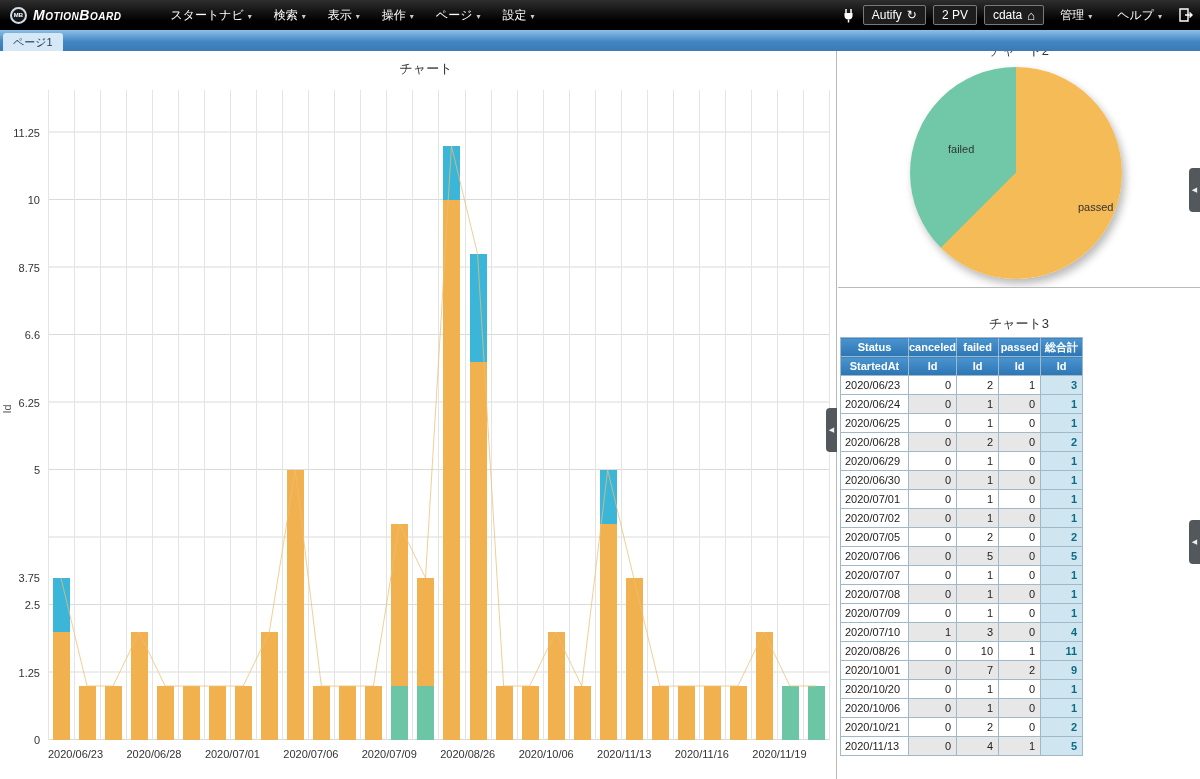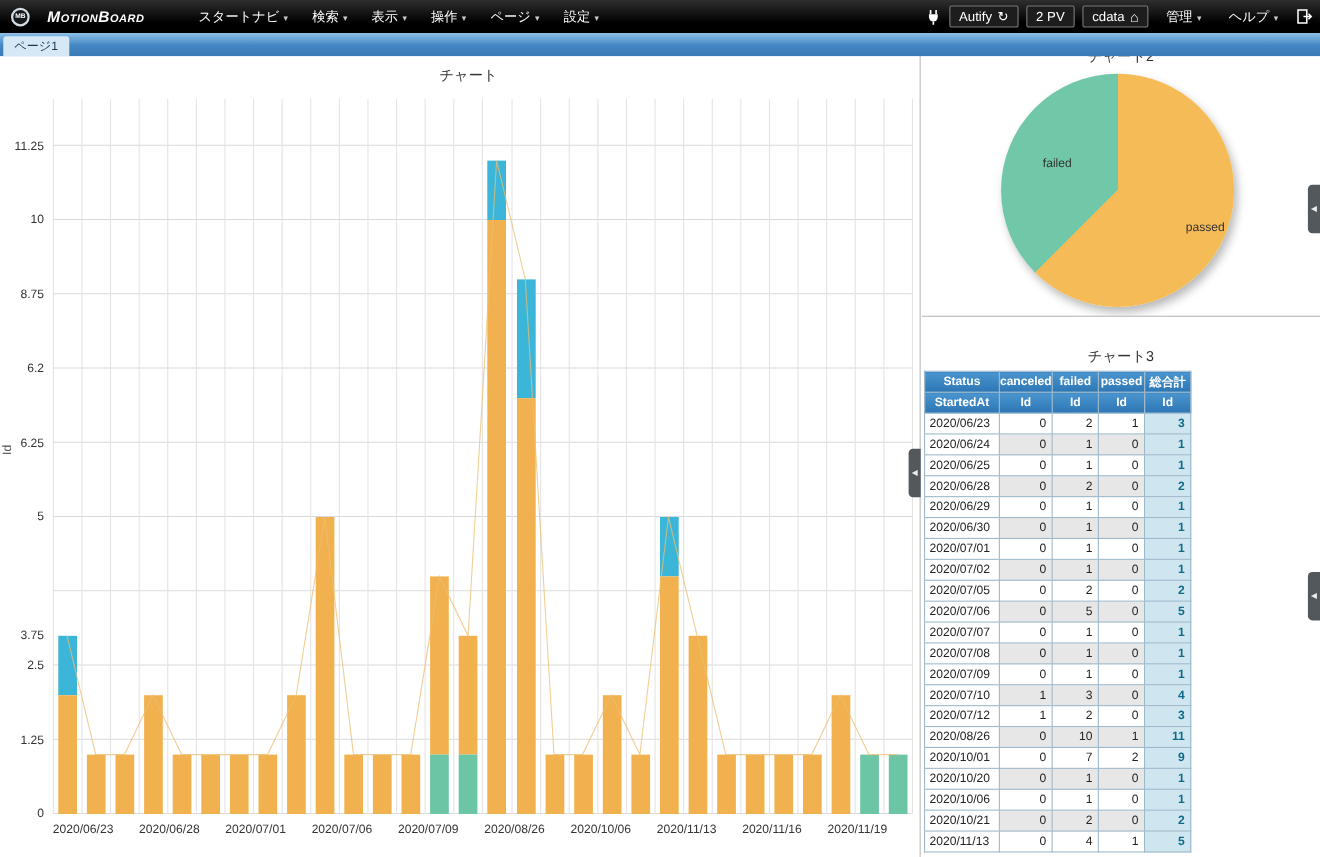--- a/index.html
+++ b/index.html
@@ -2,21 +2,21 @@
 <html><head>
 <meta charset="utf-8">
 <style>
   * { margin:0; padding:0; box-sizing:border-box; }
   html,body { width:1200px; height:779px; overflow:hidden; background:#fff;
     font-family:"Liberation Sans", sans-serif; position:relative; }
 
   
   .navbar { position:absolute; left:0; top:0; width:1200px; height:30px;
     background:linear-gradient(#2e2e2e,#000 70%); display:flex; align-items:center; z-index:5; }
-  .brand-wrap { height:30px; display:flex; align-items:center; gap:16px; padding:0 26px 0 10px;
+  .brand-wrap { height:30px; display:flex; align-items:center; gap:6px; padding:0 26px 0 10px;
     background:linear-gradient(100deg,#93aabd 0%,#5d7But 0,#5d7486 40%,#161c22 85%,rgba(0,0,0,0) 100%); }
   .logo-circle { width:17px; height:17px; border-radius:50%; background:#15191d; border:2px solid #d4dde3;
     color:#fff; font-size:6px; font-weight:bold; display:flex; align-items:center; justify-content:center; }
   .brand-text { color:#fff; font-weight:bold; font-style:italic; font-size:14px;
     font-variant:small-caps; letter-spacing:.5px; }
   .menus { display:flex; align-items:center; gap:4px; margin-left:14px; }
   .menu-item { color:#fff; font-size:12px; padding:0 9px; height:30px; display:flex; align-items:center; cursor:pointer; white-space:nowrap; }
   .caret::after { content:"▾"; font-size:8px; color:#c9c9c9; margin-left:4px; }
   .nav-right { margin-left:auto; display:flex; align-items:center; gap:7px; padding-right:6px; }
   .nav-box { border:1px solid #7a7a7a; background:#1d1d1d; color:#fff; font-size:12px;
@@ -155,21 +155,21 @@
 <section class="panel panel-left">
   <div class="chart-title">チャート</div>
   <div class="ylabel">Id</div>
   <div class="yticks">
       <div class="ylab" style="top: 644px;">0</div>
       <div class="ylab" style="top: 576.5px;">1.25</div>
       <div class="ylab" style="top: 509px;">2.5</div>
       <div class="ylab" style="top: 441.5px; margin-top: 40px;">3.75</div>
       <div class="ylab" style="top: 374px;">5</div>
       <div class="ylab" style="top: 306.5px;">6.25</div>
-      <div class="ylab" style="top: 239px;">6.2</div>
+      <div class="ylab" style="top: 239px;">6.6</div>
       <div class="ylab" style="top: 171.5px;">8.75</div>
       <div class="ylab" style="top: 104px;">10</div>
       <div class="ylab" style="top: 36.5px;">11.25</div>
     </div>
   <div class="plot">
     <svg class="line-overlay" viewBox="0 0 782 650" preserveAspectRatio="none">
         <polyline points="13.0,488 39.1,596 65.2,596 91.2,542 117.3,596 143.4,596 169.4,596 195.5,596 221.6,542 247.6,380 273.7,596 299.8,596 325.8,596 351.9,434 378.0,488 404.0,56 430.1,164 456.2,596 482.2,596 508.3,542 534.4,596 560.4,380 586.5,488 612.6,596 638.6,596 664.7,596 690.8,596 716.8,542 742.9,596 769.0,596" fill="none" stroke="#ecbd72" stroke-width="1" opacity="0.75"></polyline>
       </svg>
   <div class="slot">
         <div class="bar">
@@ -483,27 +483,20 @@
             <td class="total">1</td>
           </tr>
           <tr>
             <td class="date">2020/07/10</td>
             <td class="num">1</td>
             <td class="num">3</td>
             <td class="num">0</td>
             <td class="total">4</td>
           </tr>
           <tr>
-            <td class="date">2020/07/12</td>
-            <td class="num">1</td>
-            <td class="num">2</td>
-            <td class="num">0</td>
-            <td class="total">3</td>
-          </tr>
-          <tr>
             <td class="date">2020/08/26</td>
             <td class="num">0</td>
             <td class="num">10</td>
             <td class="num">1</td>
             <td class="total">11</td>
           </tr>
           <tr>
             <td class="date">2020/10/01</td>
             <td class="num">0</td>
             <td class="num">7</td>

